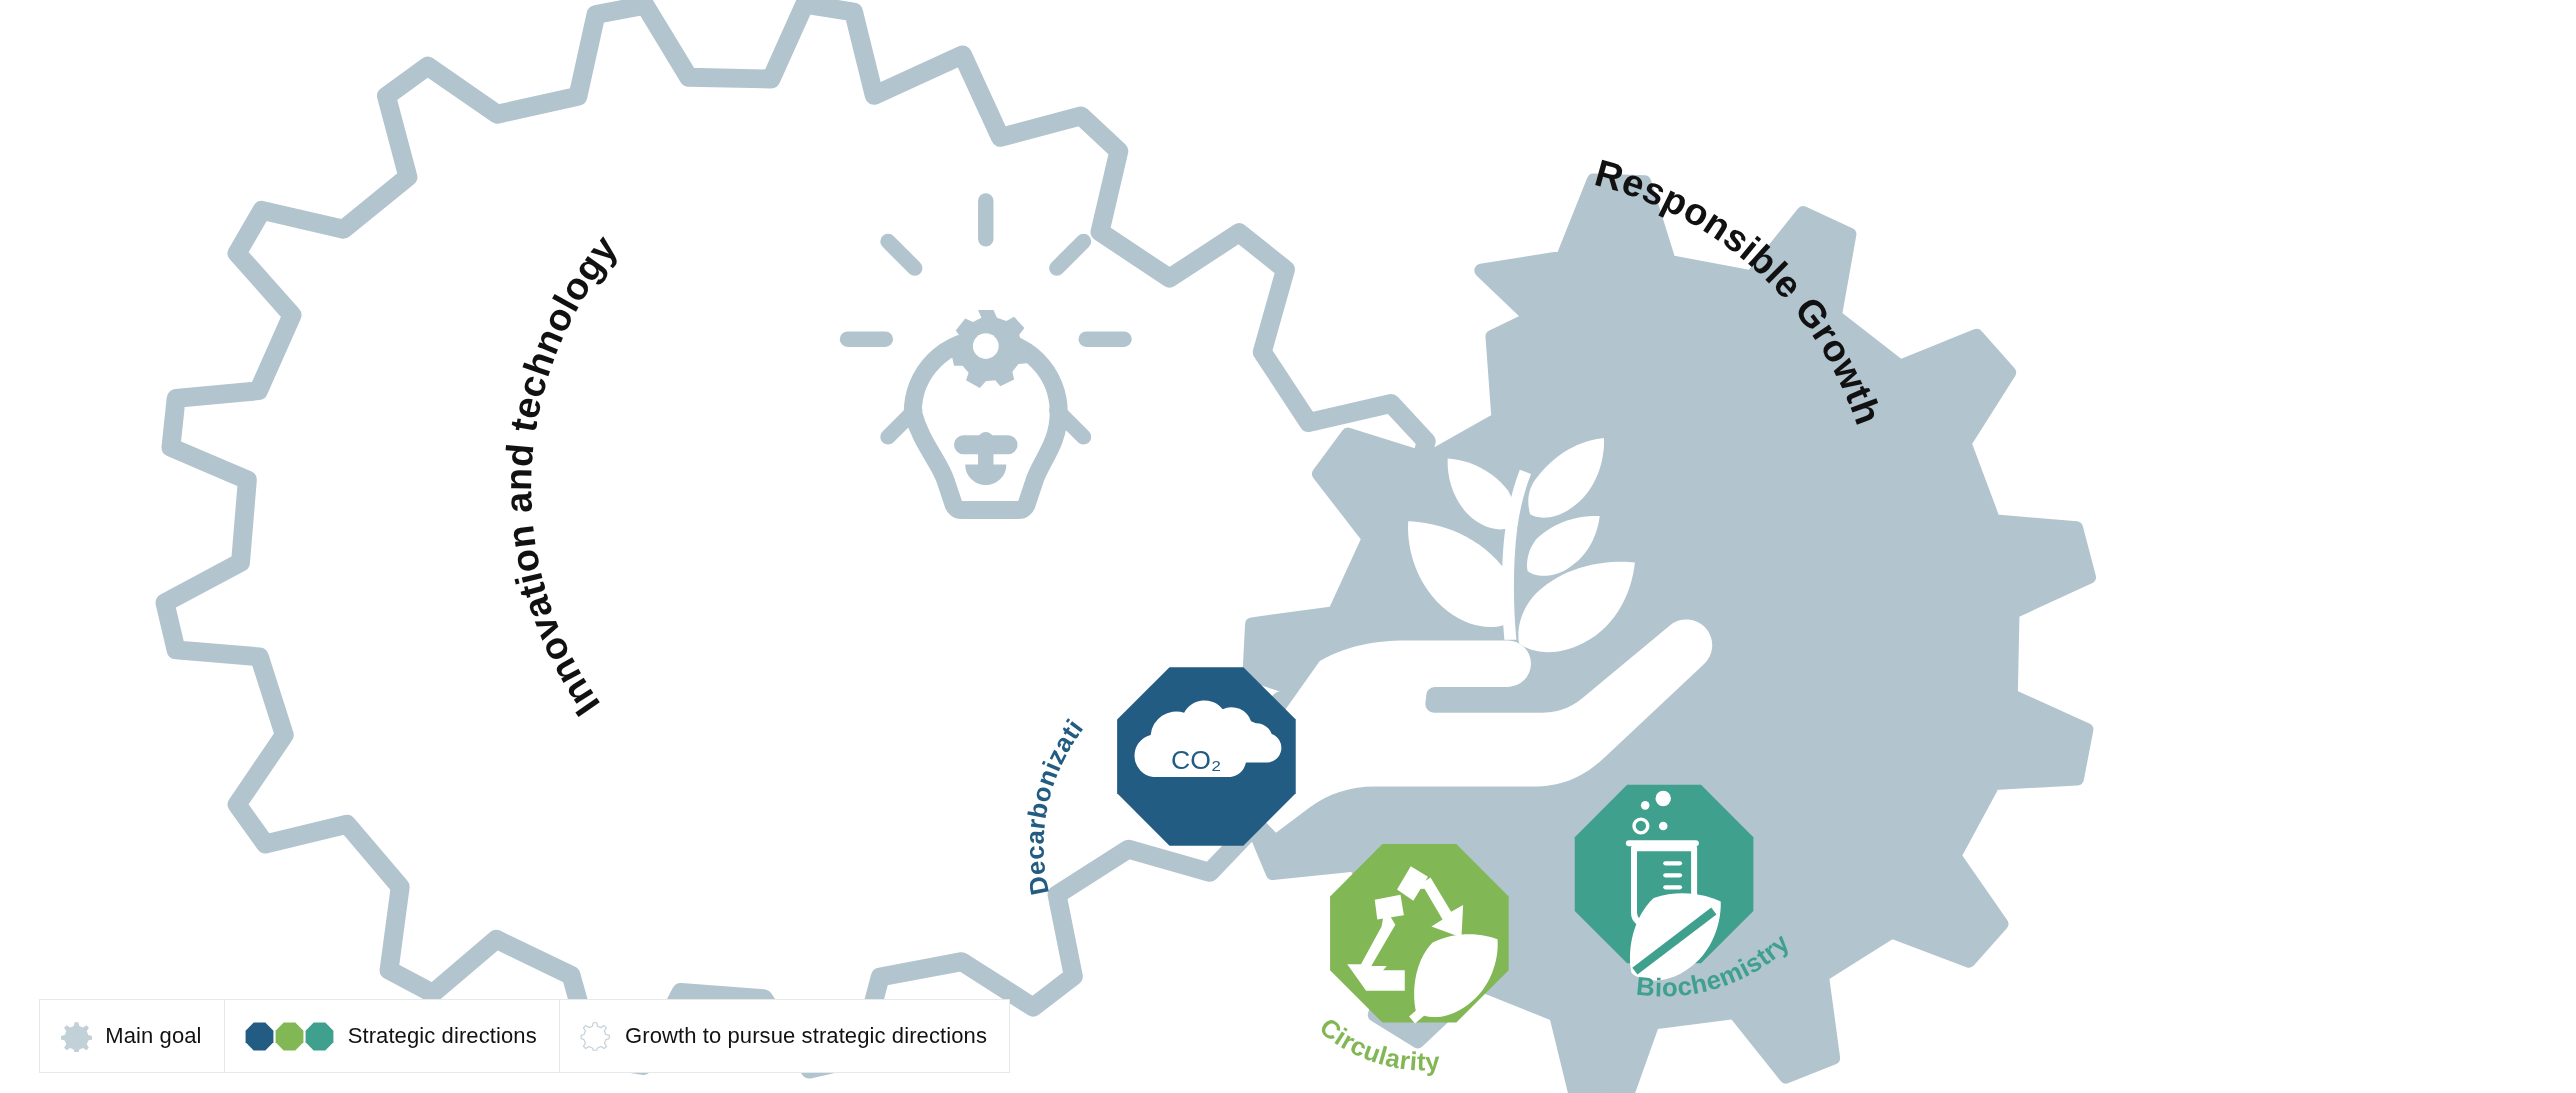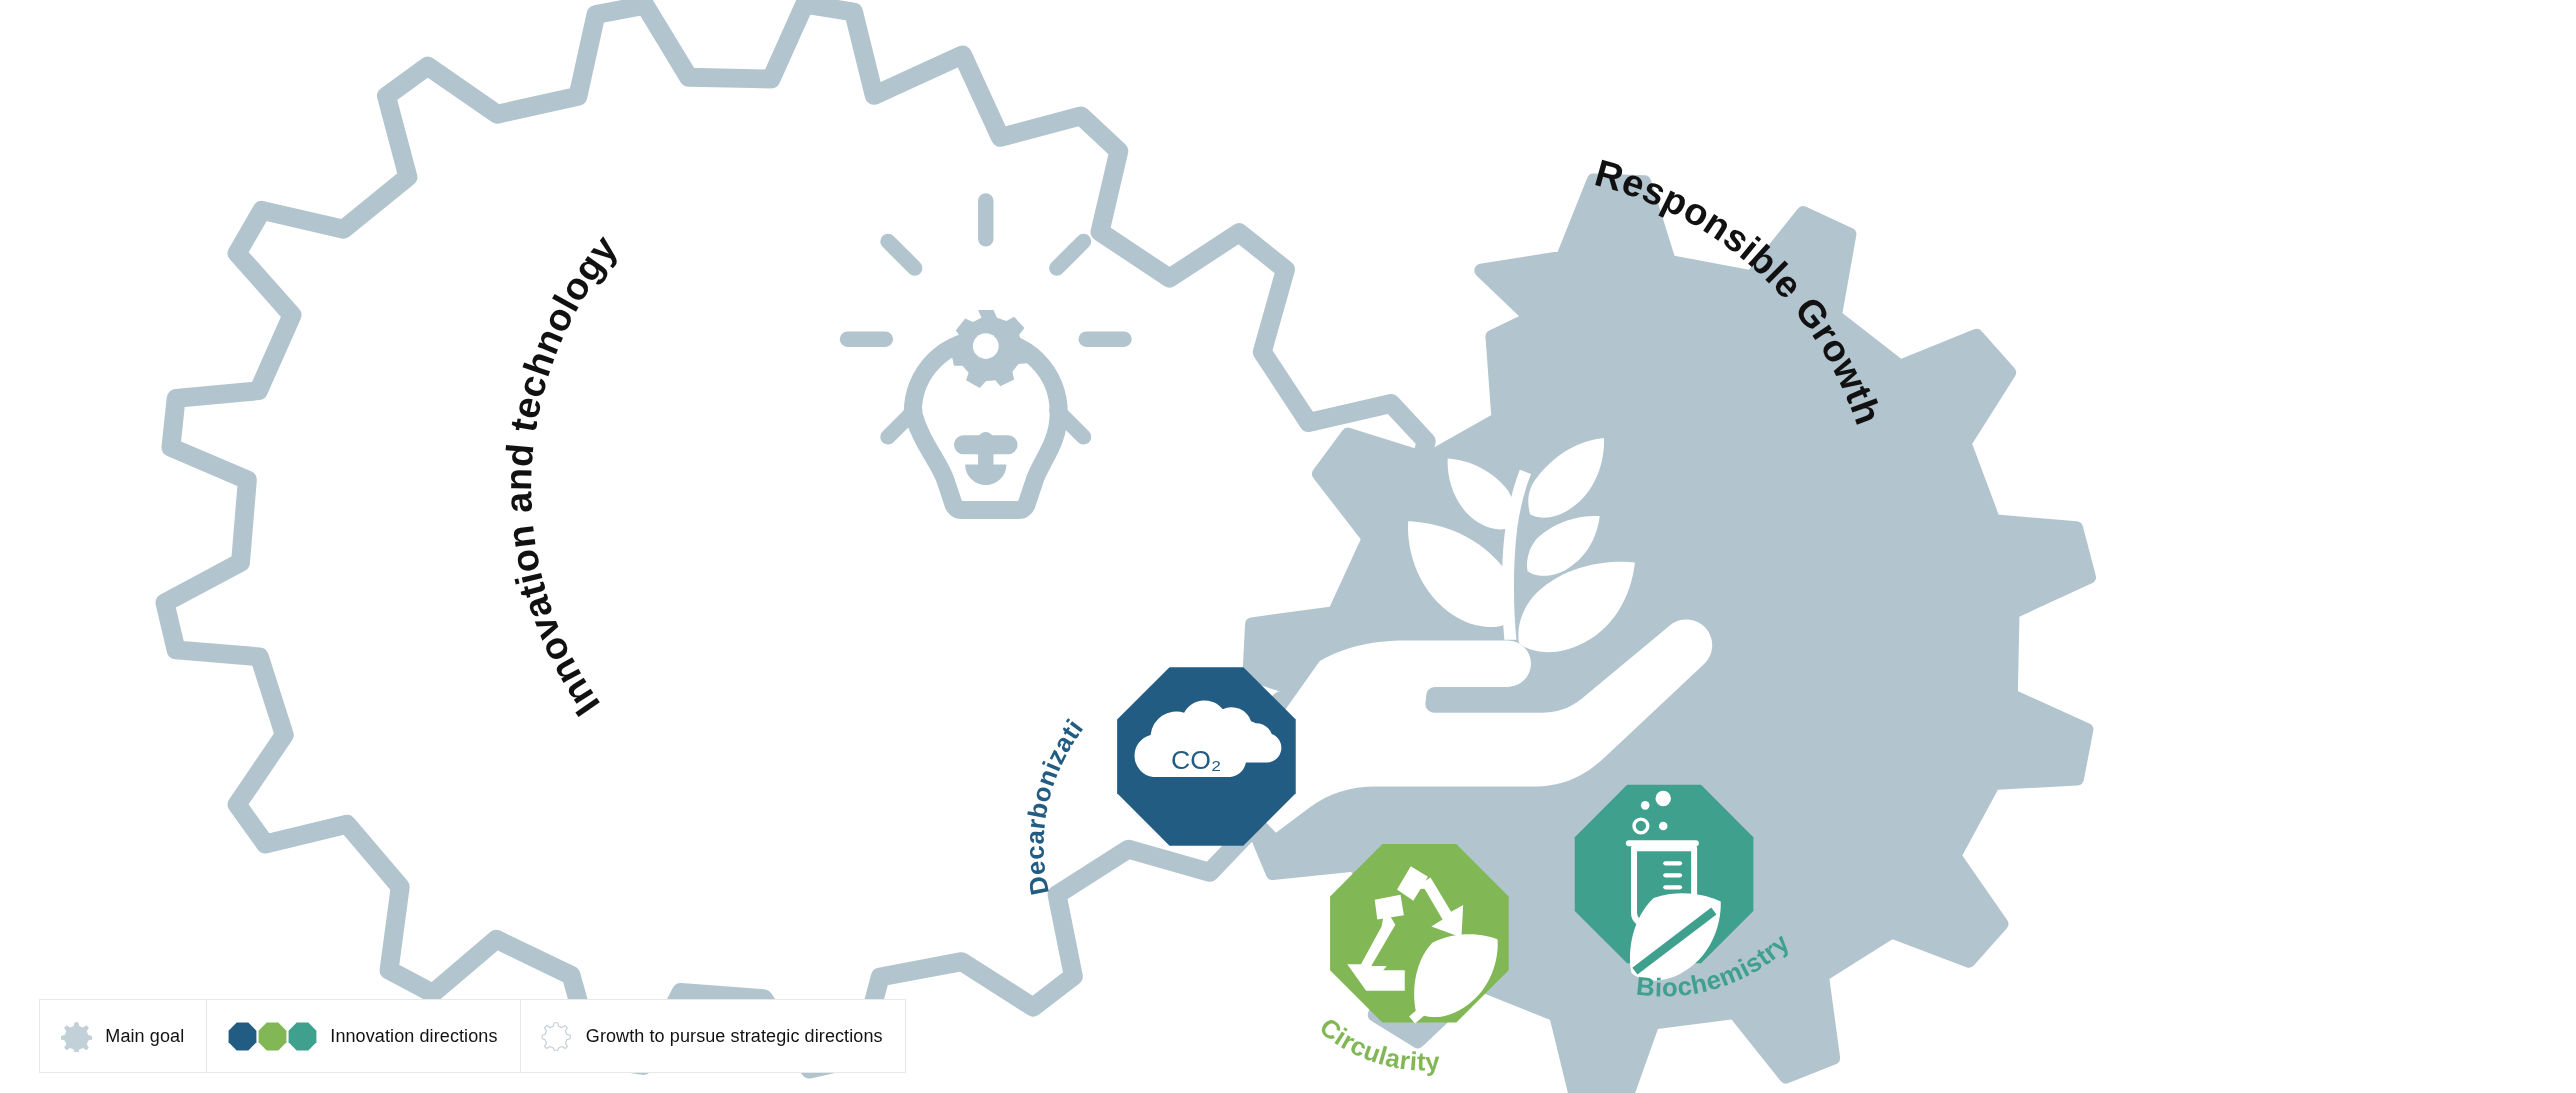--- a/index.html
+++ b/index.html
@@ -48,21 +48,21 @@
     border-right: 0.9px solid #e6e8ea;
   }
   .legend-cell:last-child { border-right: none; }
   .legend-swatches {
     display: flex;
     align-items: center;
     flex: none;
   }
   .legend-label {
     font-family: "Liberation Sans", sans-serif;
-    font-size: 18px;
+    font-size: 22px;
     color: #121212;
     white-space: nowrap;
     margin-left: 13.7px;
     letter-spacing: 0.1px;
   }
   .swatch { display: block; }
   .swatch + .swatch { margin-left: 0.9px; }
 </style>
 </head>
 <body>
@@ -309,21 +309,21 @@
         <svg class="swatch" width="29" height="29" viewBox="0 0 100 100">
           <polygon fill="#225c83" points="30,2 70,2 98,30 98,70 70,98 30,98 2,70 2,30"></polygon>
         </svg>
         <svg class="swatch" width="29" height="29" viewBox="0 0 100 100">
           <polygon fill="#82b755" points="30,2 70,2 98,30 98,70 70,98 30,98 2,70 2,30"></polygon>
         </svg>
         <svg class="swatch" width="29" height="29" viewBox="0 0 100 100">
           <polygon fill="#3fa08e" points="30,2 70,2 98,30 98,70 70,98 30,98 2,70 2,30"></polygon>
         </svg>
       </span>
-      <span class="legend-label">Innovation directions</span>
+      <span class="legend-label">Strategic directions</span>
     </div>
 
     <div class="legend-cell">
       <span class="legend-swatches">
         <svg class="swatch" width="31" height="31" viewBox="0 0 104 108">
           <path fill="none" stroke="#c2d0d8" stroke-width="4" stroke-linejoin="round" d="
             M 44,6 L 56,6 L 59,18 L 71,23 L 82,16 L 90,24 L 83,35
             L 88,47 L 100,50 L 100,62 L 88,65 L 83,77 L 90,88 L 82,96
             L 71,89 L 59,94 L 56,102 L 44,102 L 41,94 L 29,89 L 18,96
             L 10,88 L 17,77 L 12,65 L 2,62 L 2,50 L 12,47 L 17,35

